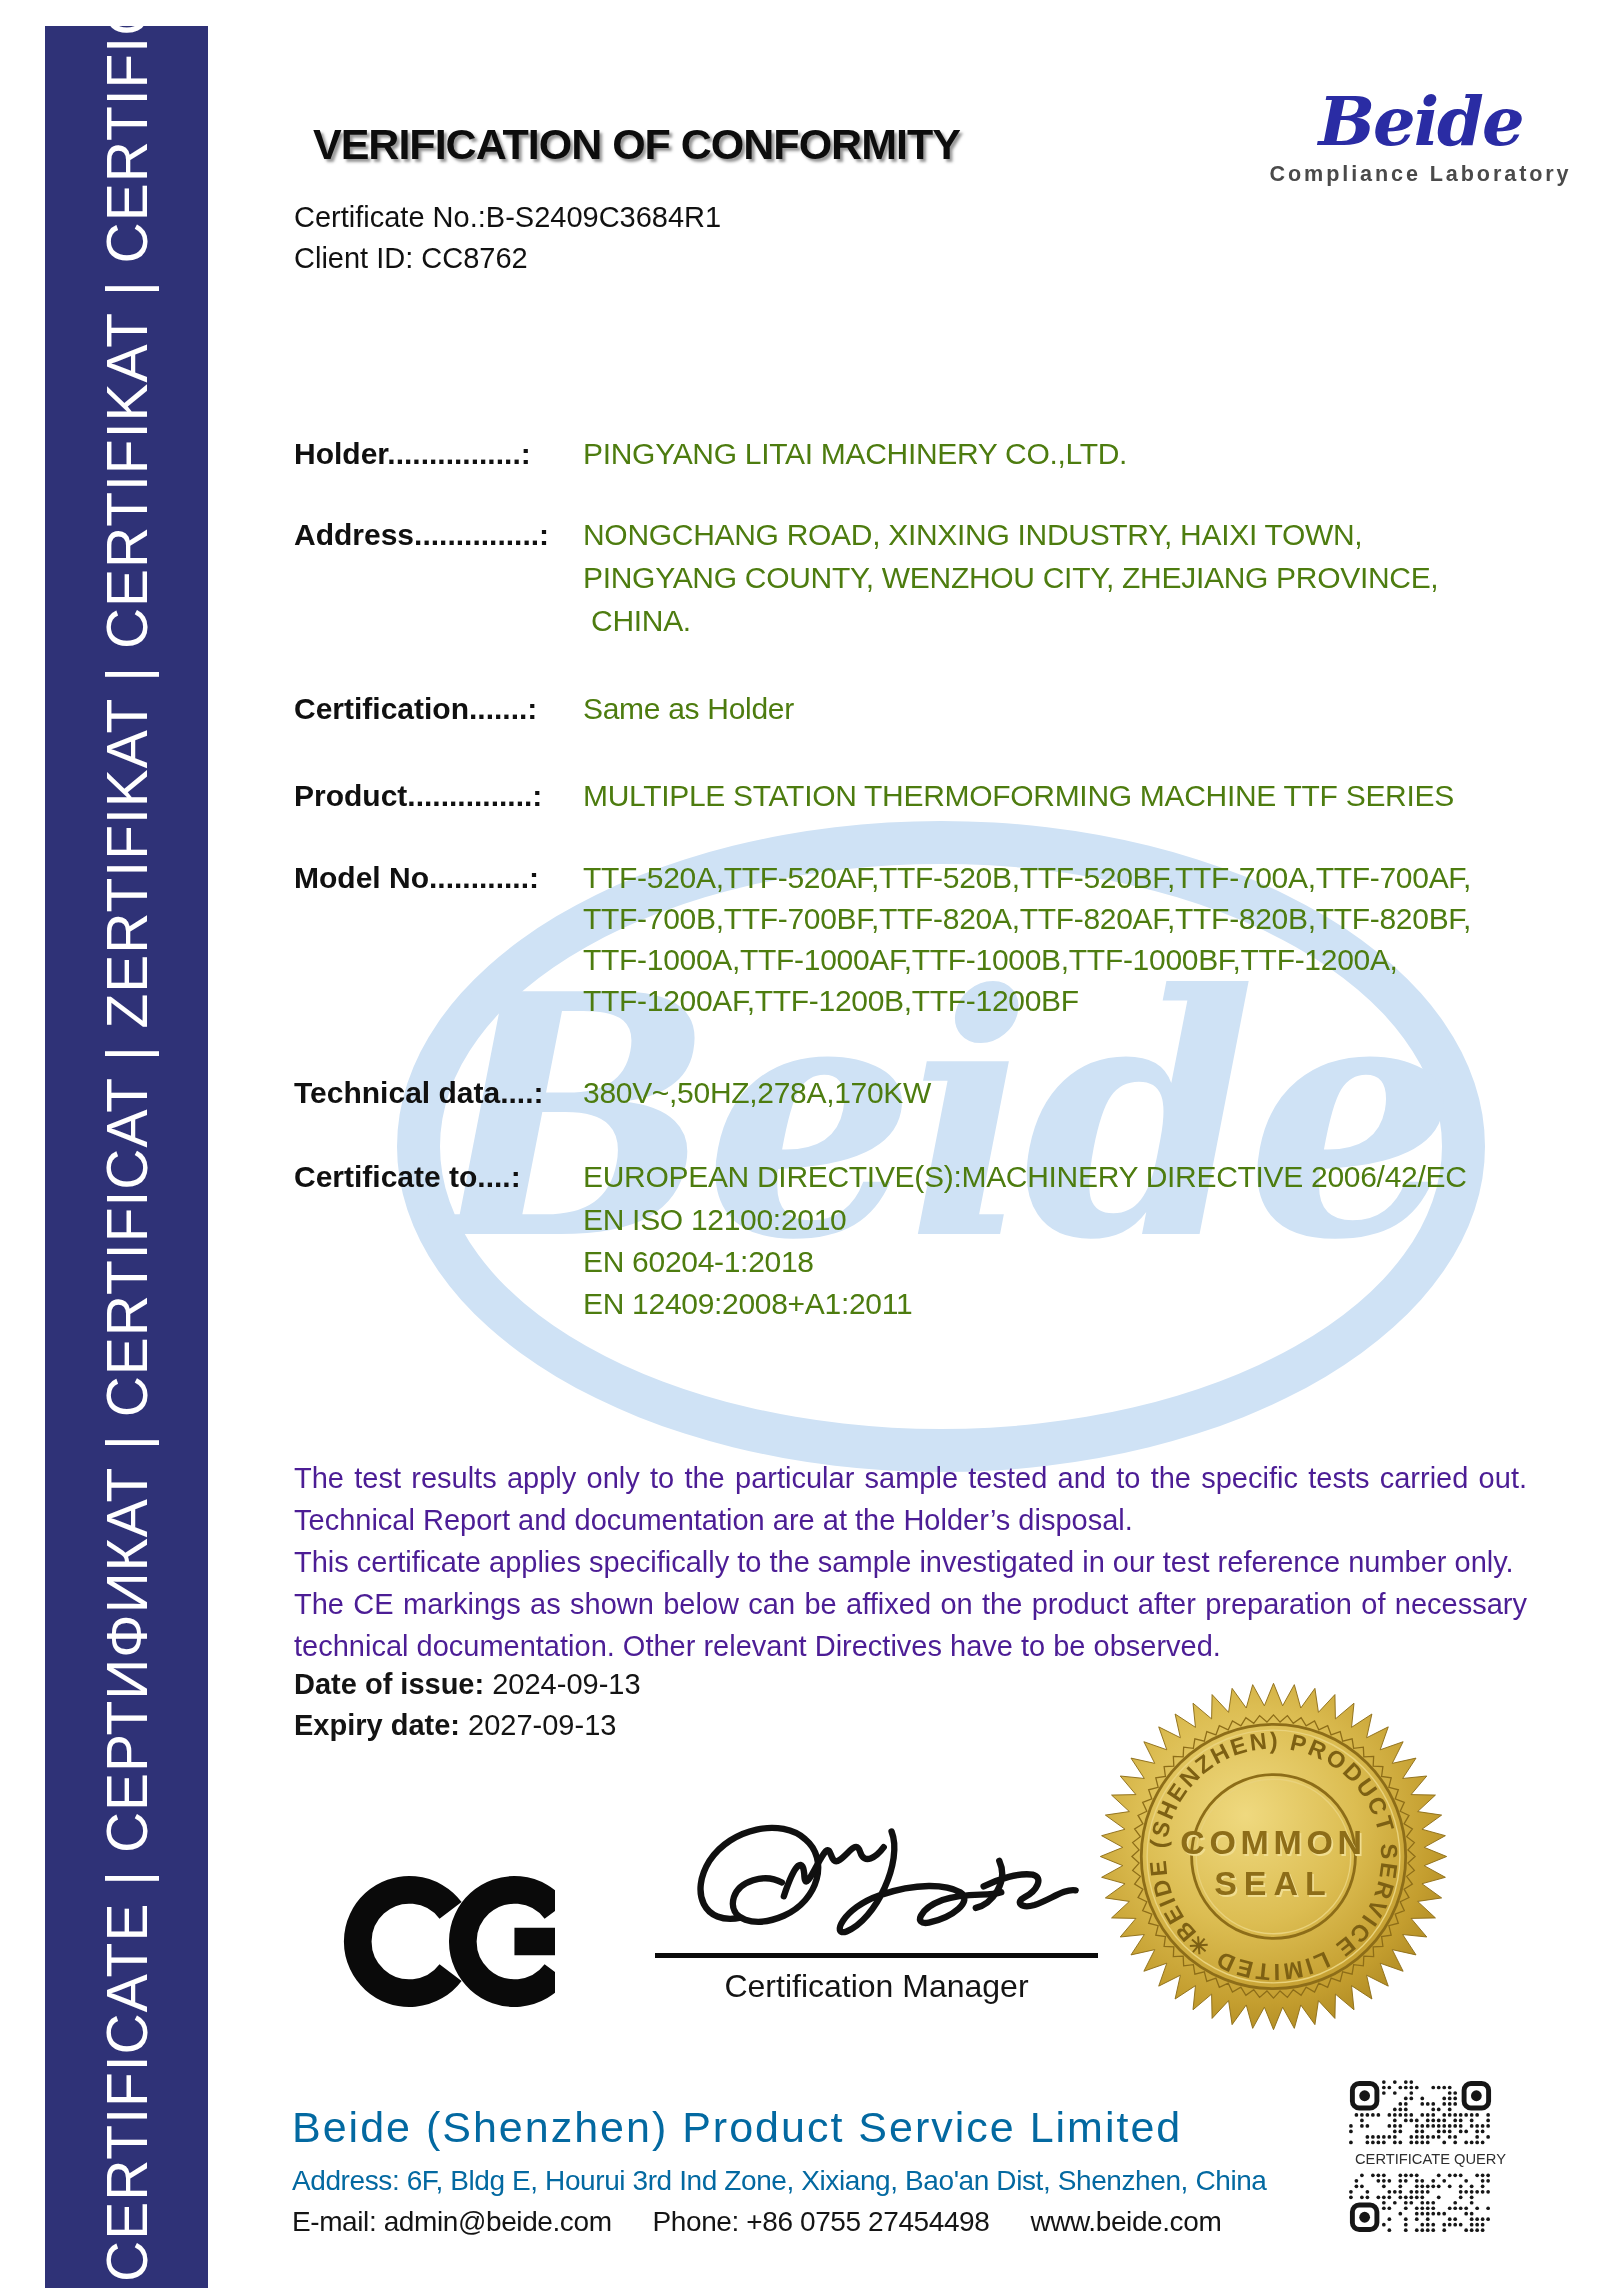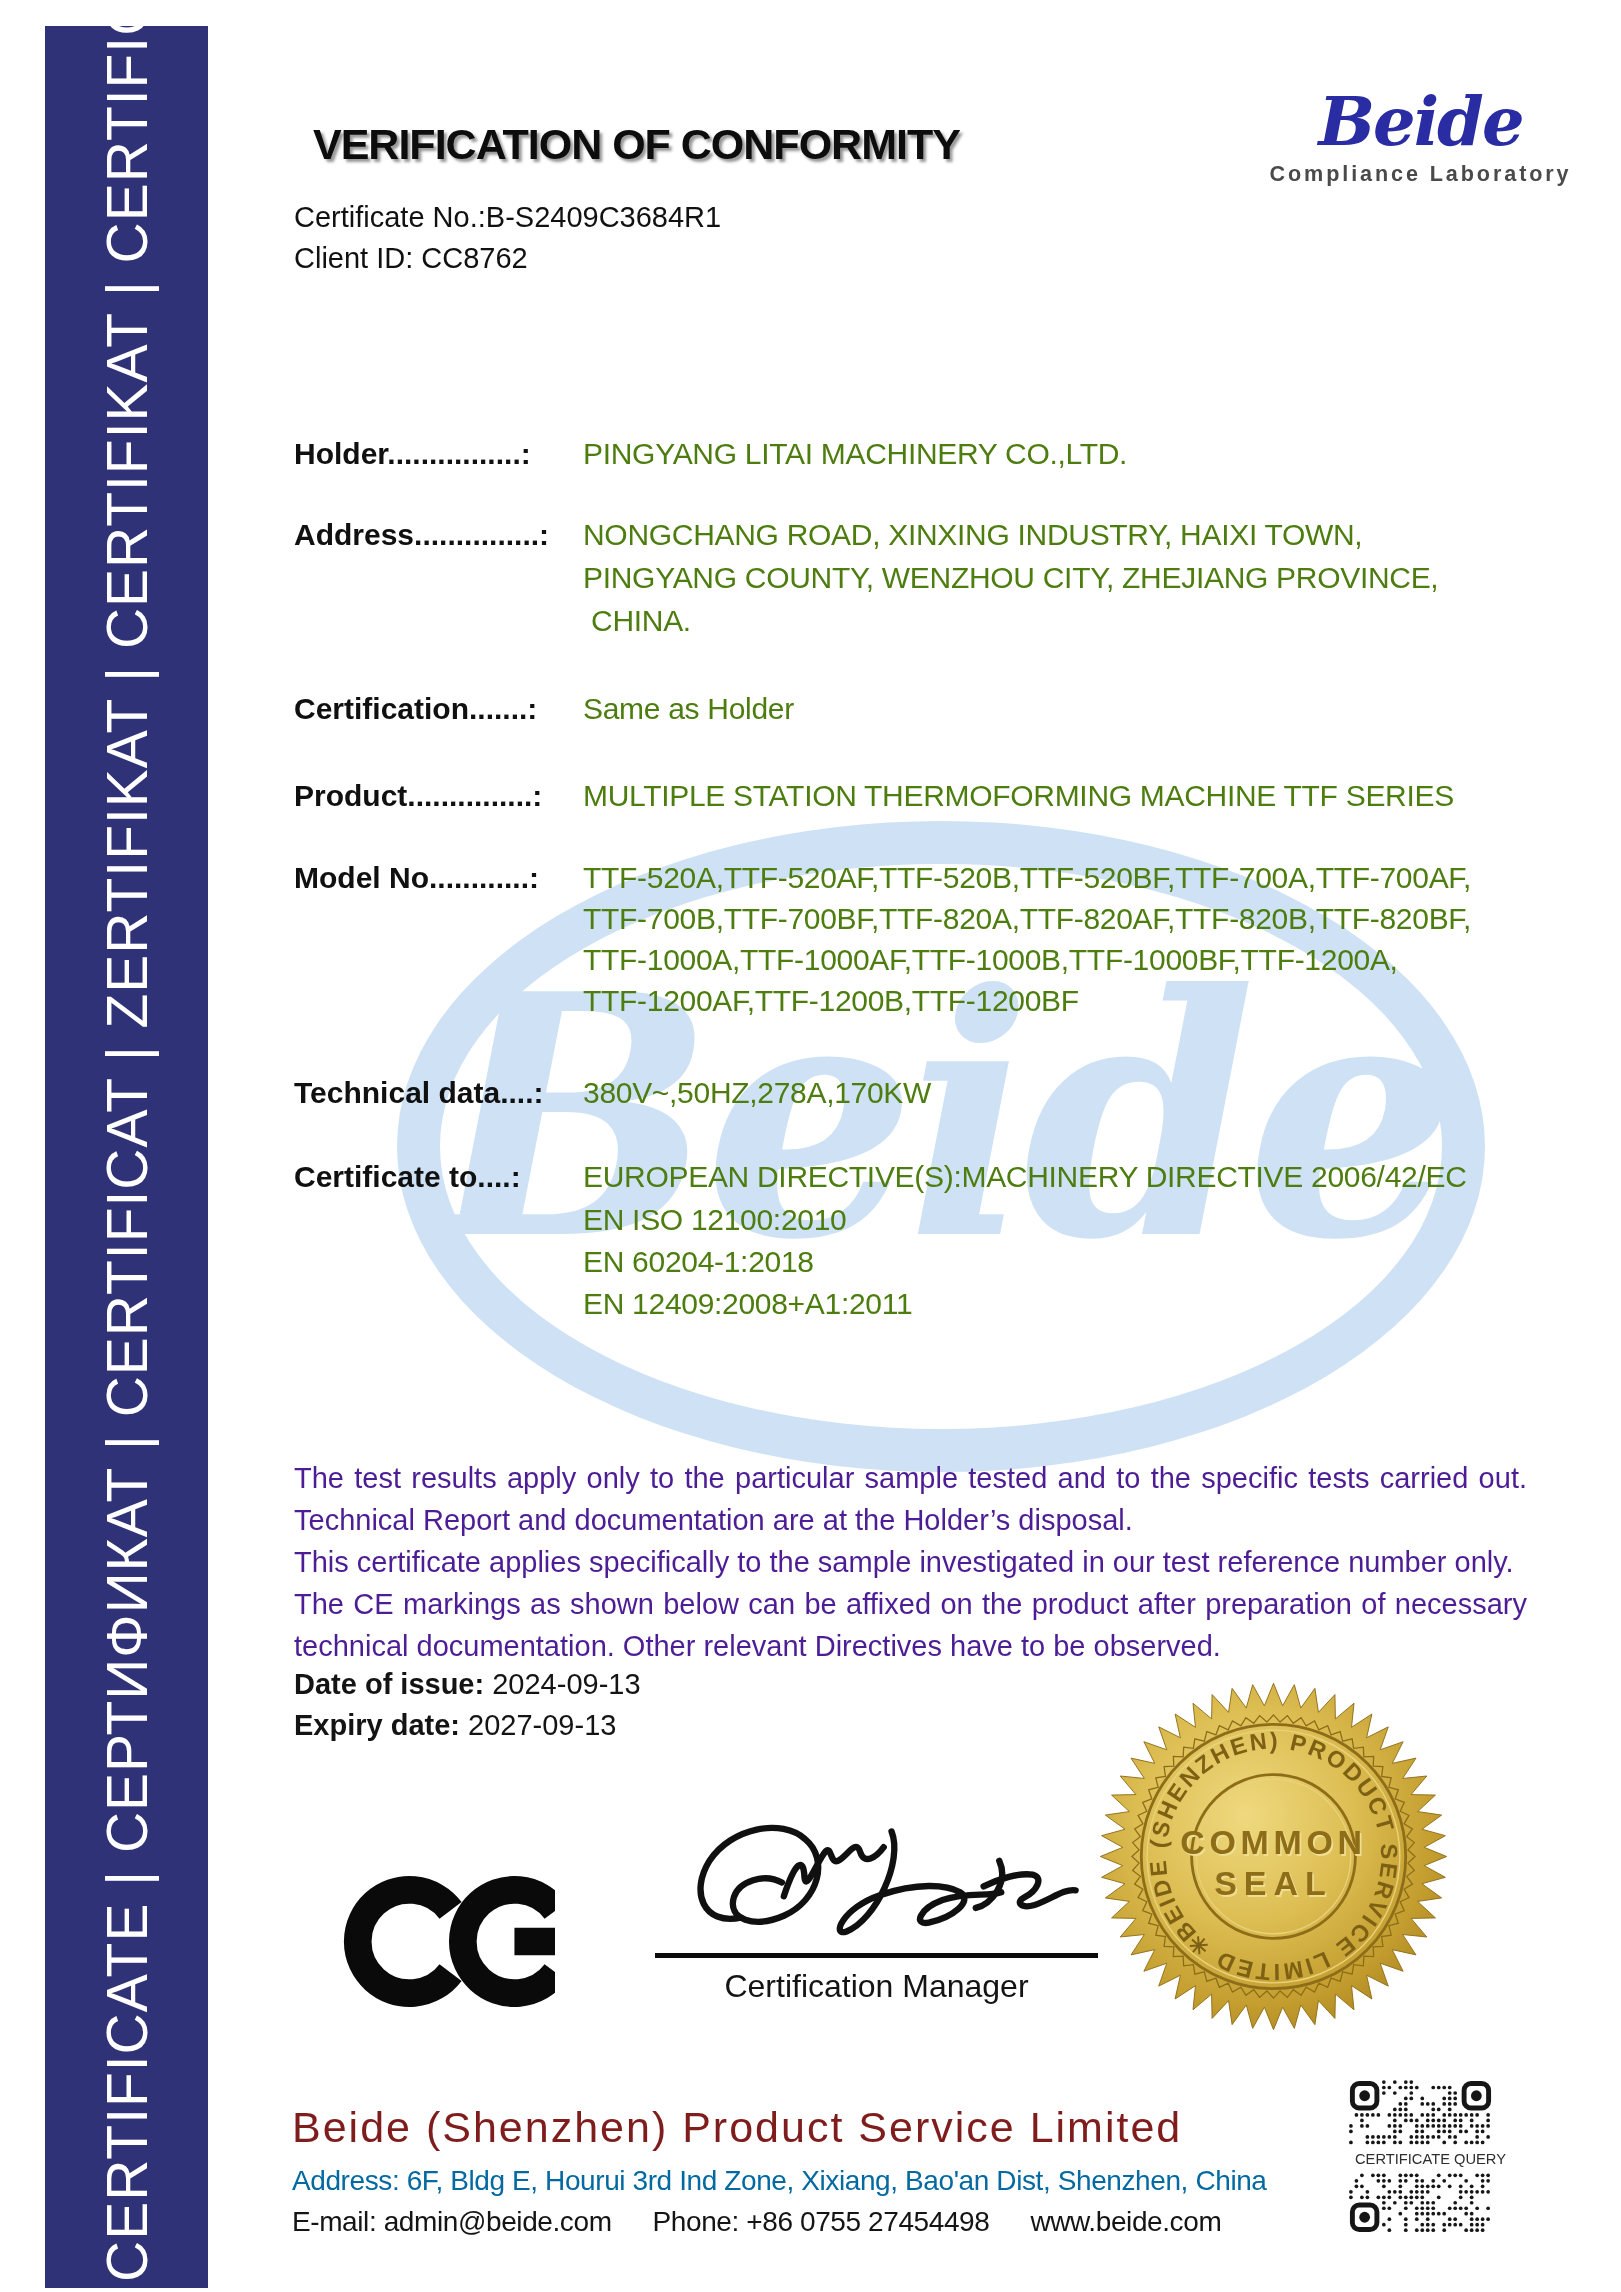--- a/index.html
+++ b/index.html
@@ -51,21 +51,21 @@
   .statements p{margin:0;}
   .date-line{position:absolute;left:294px;font-size:29px;color:#141414;white-space:pre;}
   .date-line b{font-weight:bold;}
   
   .ce-box{position:absolute;left:343px;top:1867px;width:212px;height:149px;}
   .sig-box{position:absolute;left:635px;top:1802px;width:472px;height:157px;}
   .sig-line{position:absolute;left:655px;top:1953px;width:443px;height:4.9px;background:#0b0b0b;}
   .sig-caption{position:absolute;left:655px;top:1968px;width:443px;text-align:center;font-size:32px;color:#141414;}
   .seal-box{position:absolute;left:1098px;top:1681px;width:351px;height:351px;}
   
-  .footer-company{position:absolute;left:292px;top:2103px;font-size:43px;letter-spacing:2px;color:#7f1d1d;white-space:nowrap;}
+  .footer-company{position:absolute;left:292px;top:2103px;font-size:43px;letter-spacing:2px;color:#0369a1;white-space:nowrap;}
   .footer-address{position:absolute;left:292px;top:2165px;font-size:28px;letter-spacing:-0.4px;color:#0369a1;white-space:nowrap;}
   .footer-contact{position:absolute;left:292px;top:2206px;font-size:28px;letter-spacing:-0.4px;color:#141414;white-space:nowrap;}
   .footer-contact span{margin-right:41px;}
   
   .qr-box{position:absolute;left:1347px;top:2078px;width:147px;height:157px;background:#fff;}
   .qr-label{
     position:absolute;left:0;top:72px;width:147px;height:18.6px;background:#fff;
     font-size:14.7px;color:#2e2e2e;letter-spacing:0;line-height:18.6px;white-space:nowrap;margin-left:8px;
   }
 </style>

